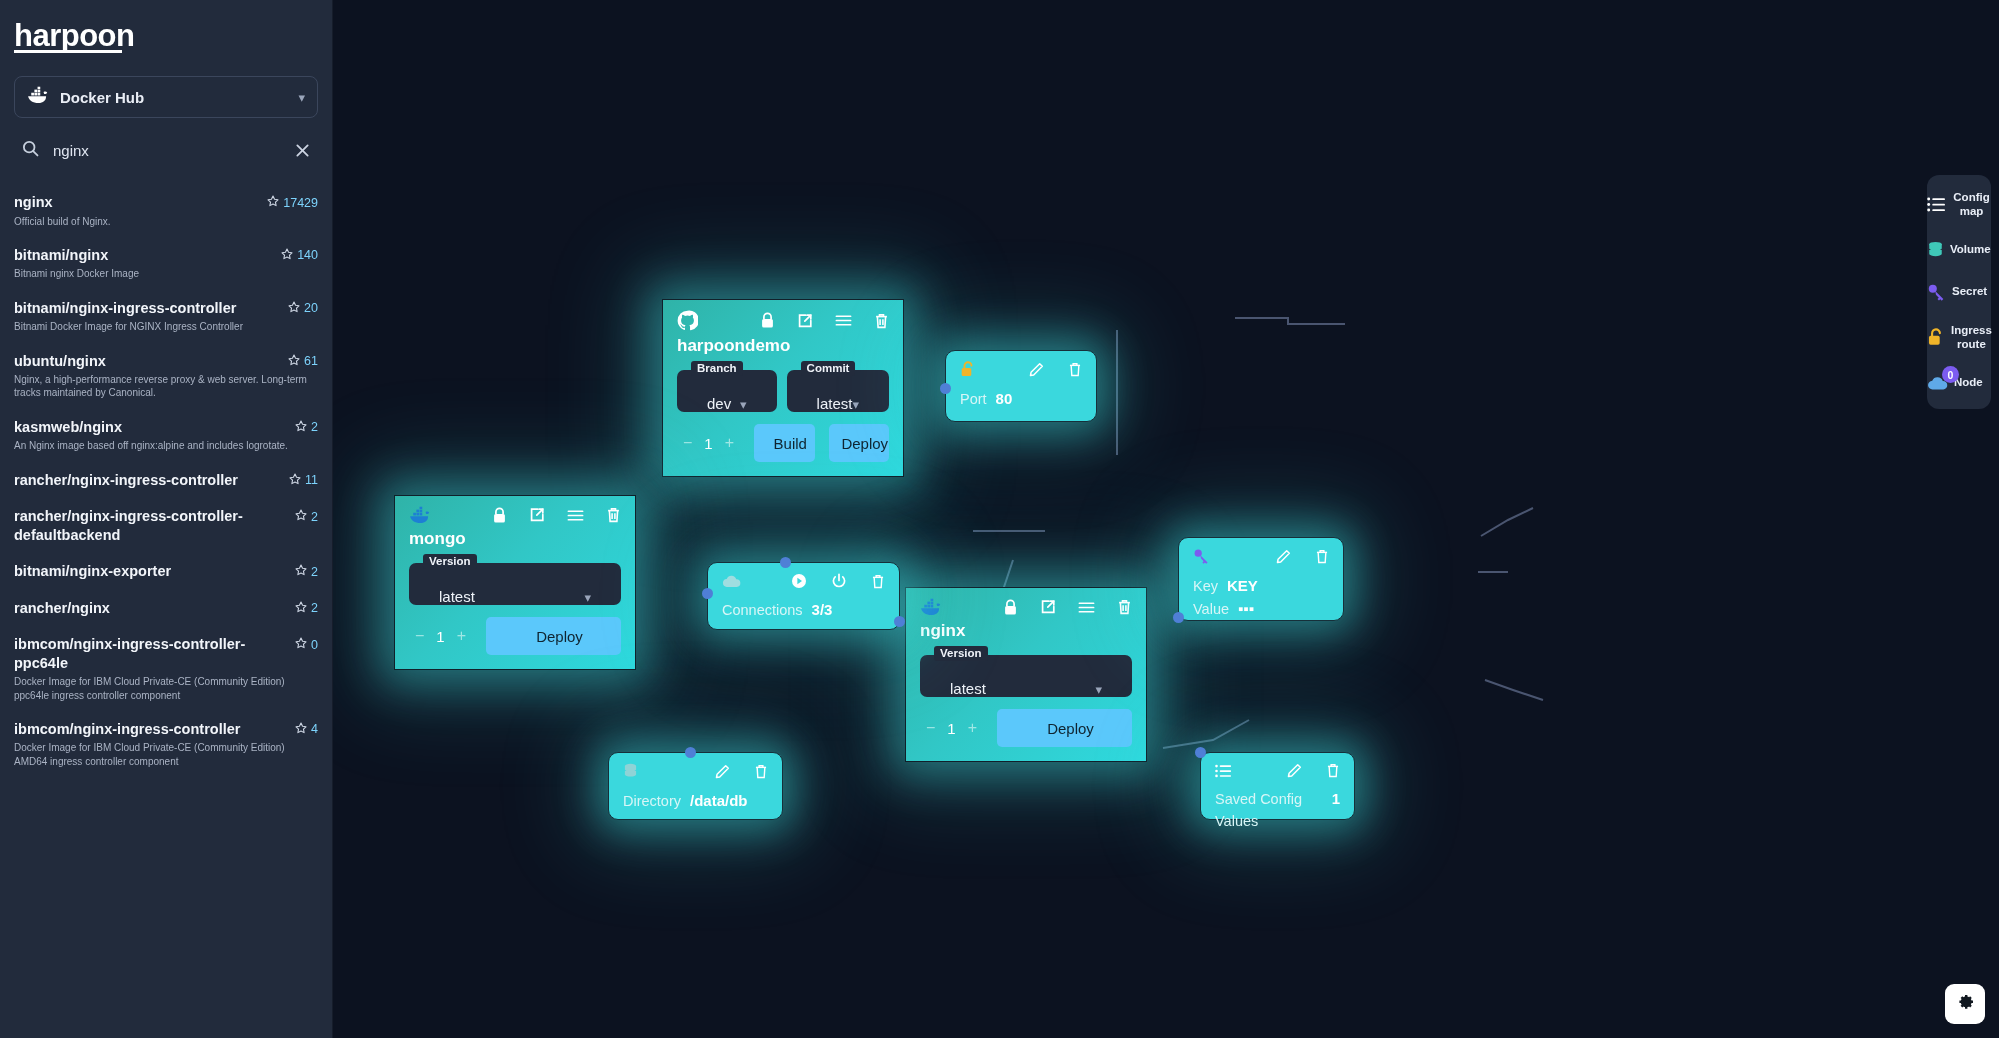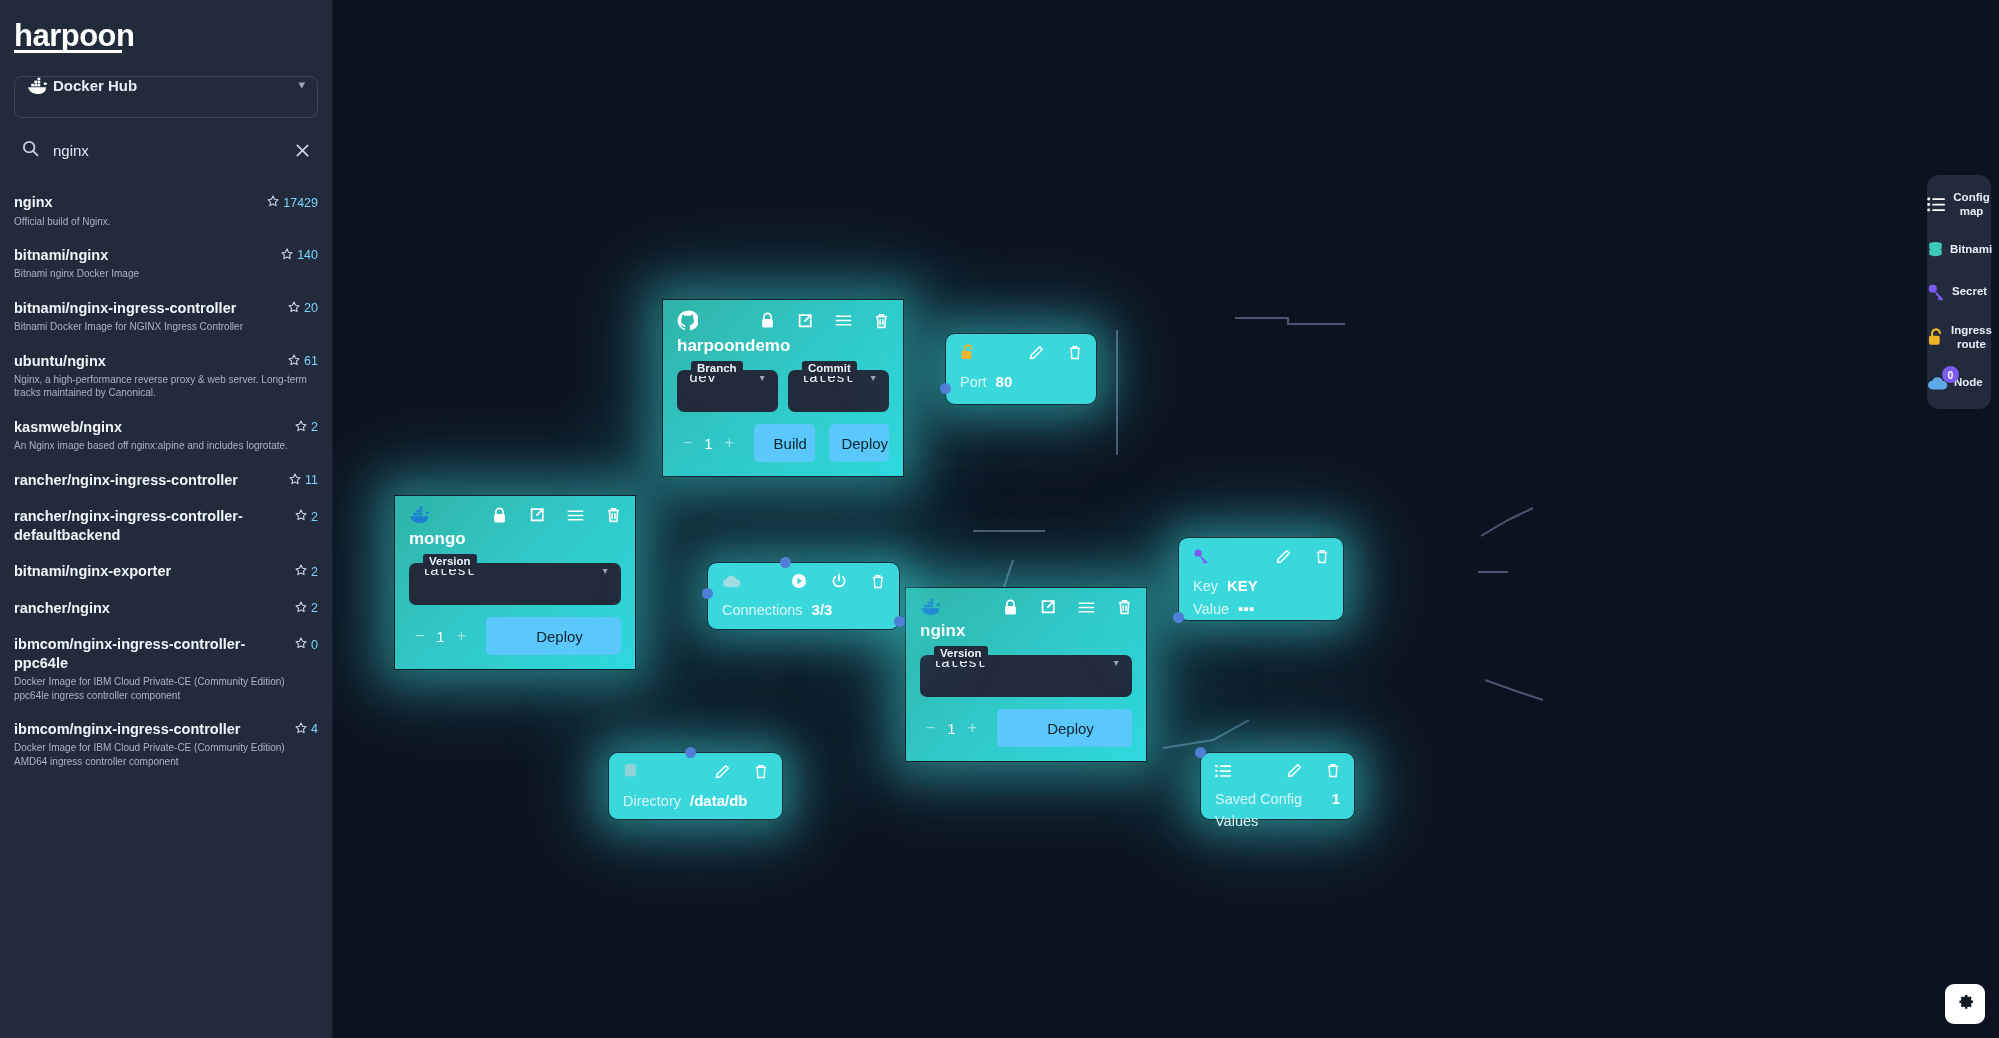--- a/index.html
+++ b/index.html
@@ -33,23 +33,23 @@
     position: absolute;
     left: 14px; bottom: 1px;
     width: 108px; height: 3px;
     background: #ffffff;
   }
   .registry-select {
     margin: 22px 14px 0 14px;
     height: 42px;
     border: 1px solid #3b465c;
     border-radius: 8px;
-    display: flex; 
+    display: flex; align-items: center;
     padding: 0 12px;
-    gap: 4px;
+    gap: 11px;
     cursor: pointer;
   }
   .registry-select .label {
     color: #e9edf5; font-size: 15px; font-weight: 600; flex: 1;
   }
   .chev { color: #9aa5ba; font-size: 13px; }
 
   .search-row {
     margin: 12px 14px 0 14px;
     height: 40px;
@@ -143,24 +143,23 @@
     position: absolute; left: 14px; top: -9px;
     background: #222b3c; color: #f0f3f9;
     font-size: 11.5px; font-weight: 700;
     padding: 1px 6px 2px 6px; border-radius: 3px;
     z-index: 2;
   }
   .field-box {
     background: #222b3c;
     border-radius: 7px;
     height: 42px;
-    display: flex; align-items: flex-start;
-    padding: 0 12px;
+    display: flex; align-items: flex-end;
+    padding: 0 30px;
     cursor: pointer;
-    font-family: Liberation Mono, monospace;
   }
   .field-box .val { color: #eef2f8; font-size: 15px; flex: 1; }
 
   .node-actions {
     display: flex; align-items: center;
     padding: 12px 14px 14px 14px;
     gap: 14px;
   }
   .stepper { display: flex; align-items: center; gap: 12px; padding: 0 6px; }
   .stepper .sgn { color: #9fe7e4; font-size: 16px; cursor: pointer; }
@@ -619,21 +618,21 @@
     <div class="node-actions">
       <div class="stepper">
         <span class="sgn">−</span>
         <span class="cnt">1</span>
         <span class="sgn">+</span>
       </div>
       <button class="btn-primary">Deploy</button>
     </div>
   </div>
 
-  <div class="chip" style="left:612px; top:333px; width:152px; height:72px;">
+  <div class="chip" style="left:612px; top:350px; width:152px; height:72px;">
     <div class="chip-icons">
       <span class="lead">
         <svg width="16" height="17" viewBox="0 0 15 17" fill="#f0b429">
           <path d="M4 7V4.8A3.5 3.5 0 0 1 11 4.6" fill="none" stroke="#f0b429" stroke-width="1.9" stroke-linecap="round"></path>
           <rect x="1.2" y="7" width="9.6" height="8" rx="1.5"></rect>
         </svg>
       </span>
       <span class="act">
         <svg width="15" height="15" viewBox="0 0 16 16" fill="none" stroke="#ffffff" stroke-width="1.6" stroke-linejoin="round">
           <path d="M11.4 1.8 14.2 4.6 5 13.8 1.6 14.4 2.2 11z"></path>
@@ -808,21 +807,21 @@
         <div class="tlabel">Config map</div>
       </div>
       <div class="tool">
         <div class="ticon">
           <svg width="17" height="19" viewBox="0 0 14 17" fill="#3fc8b8">
             <ellipse cx="7" cy="3" rx="5.6" ry="2.2"></ellipse>
             <path d="M1.4 3v3.4c0 1.2 2.5 2.2 5.6 2.2s5.6-1 5.6-2.2V3z"></path>
             <path d="M1.4 8v3.4c0 1.2 2.5 2.2 5.6 2.2s5.6-1 5.6-2.2V8z"></path>
           </svg>
         </div>
-        <div class="tlabel">Bitnami</div>
+        <div class="tlabel">Volume</div>
       </div>
       <div class="tool">
         <div class="ticon">
           <svg width="19" height="19" viewBox="0 0 17 17" fill="#7c5cf0">
             <circle cx="5.2" cy="5.2" r="3.6"></circle>
             <path d="M7.4 7.2 14.6 14.4l-1.4 1.4-1.3-1.3-1.2 1.2-1.3-1.3 1.2-1.2-2.6-2.6z"></path>
           </svg>
         </div>
         <div class="tlabel">Secret</div>
       </div>

